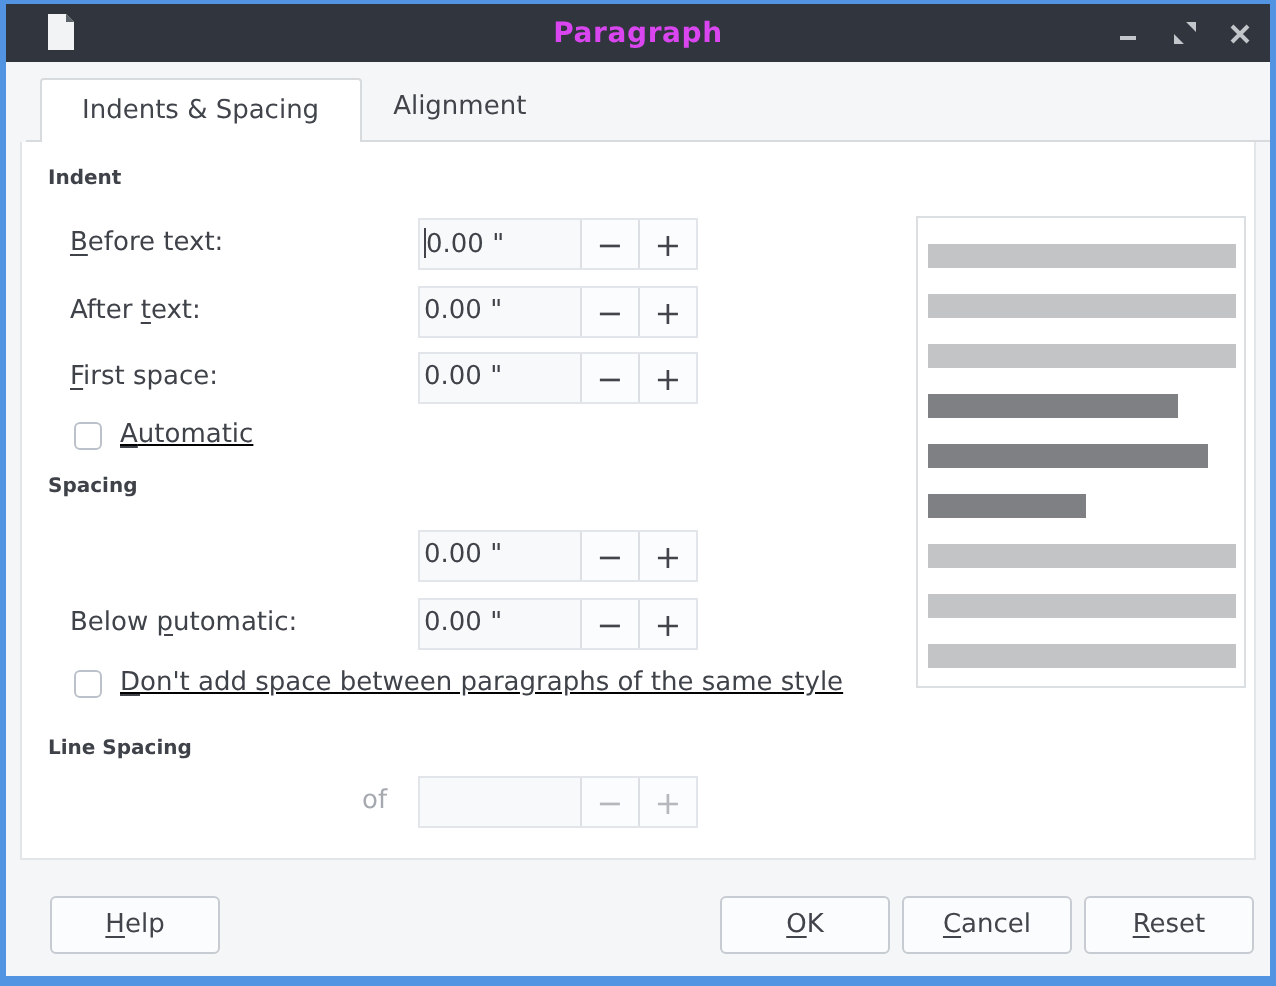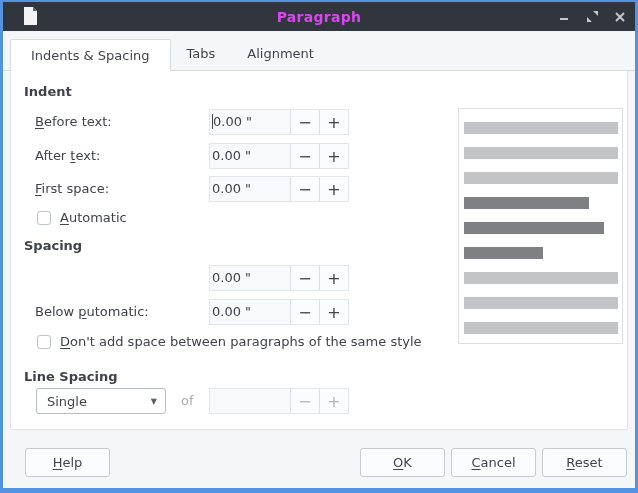--- a/index.html
+++ b/index.html
@@ -29,21 +29,21 @@
     letter-spacing: 0.3px;
   }
   .win-controls {
     position: absolute; right: 8px; top: 0; height: 29px;
     display: flex; align-items: center; gap: 14px;
   }
   .win-btn { width: 14px; height: 14px; display: flex; align-items: center; justify-content: center; cursor: default; }
 
   
   .tabstrip {
-    position: absolute; top: 29px; left: 0; right: 0; height: 40px;
+    position: absolute; top: 29px; left: 10px; right: 0; height: 40px;
     background: #f5f6f7;
     border-bottom: 1px solid #d8dbde;
     display: flex; align-items: flex-end;
     padding-left: 7px;
   }
   .tab {
     font-size: 13px; color: #41454b;
     padding: 0 16px;
     height: 32px; line-height: 32px;
   }
@@ -54,21 +54,21 @@
     margin-bottom: -1px; z-index: 2;
     padding: 0 20px;
   }
 
   
   .content {
     position: absolute; top: 69px; left: 7px; right: 7px; height: 359px;
     background: #fff;
     border: 1px solid #e3e6e9; border-top: none;
   }
-  .heading { position: absolute; left: 13px; font-size: 13px; font-weight: bold; color: #3f4349; }
+  .heading { position: absolute; left: 13px; font-size: 10px; font-weight: bold; color: #3f4349; }
   .flabel { position: absolute; left: 24px; font-size: 13px; color: #3f4349; white-space: nowrap; }
   .flabel u, .cb-label u, .btn u { text-decoration: underline; text-underline-offset: 2px; }
 
   .spin {
     position: absolute; left: 198px; width: 140px; height: 26px;
     display: flex;
     border: 1px solid #e2e5e9; background: #f8f9fb;
   }
   .spin .entry {
     flex: 1; font-size: 13px; color: #3f4349;
@@ -76,21 +76,21 @@
   }
   .spin .caret { display: inline-block; width: 0; border-left: 1px solid #41454b; height: 15px; vertical-align: -3px; }
   .spin .sbtn {
     width: 29px; border-left: 1px solid #dcdfe3; background: #fbfcfd;
     display: flex; align-items: center; justify-content: center;
     font-size: 16px; color: #41454b; cursor: default;
   }
   .spin.disabled .entry { color: #b4b8bd; }
   .spin.disabled .sbtn { color: #b4b8bd; }
 
-  .cb-row { position: absolute; left: 26px; display: flex; align-items: center; gap: 9px; }
+  .cb-row { position: absolute; left: 26px; display: flex; align-items: center; gap: 9px; text-decoration: underline; }
   .checkbox {
     width: 14px; height: 14px;
     border: 1px solid #bcc2c9; border-radius: 3px; background: #fff;
   }
   .cb-label { font-size: 13px; color: #3f4349; white-space: nowrap; }
 
   .dropdown {
     position: absolute; left: 25px; width: 130px; height: 26px;
     border: 1px solid #b7bdc5; border-radius: 3px; background: #fff;
     display: flex; align-items: center;
@@ -152,21 +152,20 @@
         <span class="win-btn">
           <svg width="10" height="10" viewBox="0 0 10 10">
               <path stroke="#c3c7cc" stroke-width="2" d="M1 1l8 8M9 1l-8 8"></path>
             </svg>
         </span>
       </div>
     </div>
 
     <div class="tabstrip">
       <div class="tab active">Indents &amp; Spacing</div>
-      <div class="tab">Tabs</div>
       <div class="tab">Alignment</div>
     </div>
 
     <div class="content">
 
       <div class="heading" style="top:13px">Indent</div>
 
       <div class="flabel" style="top:43px"><span></span><u>B</u><span>efore text:</span></div>
       <div class="spin" style="top:38px">
         <div class="entry"><span class="caret"></span><span>0.00 "</span></div>
@@ -208,24 +207,20 @@
         <div class="sbtn">+</div>
       </div>
 
       <div class="cb-row" style="top:263px">
         <span class="checkbox"></span>
         <span class="cb-label"><span></span><u>D</u><span>on't add space between paragraphs of the same style</span></span>
       </div>
 
       <div class="heading" style="top:298px">Line Spacing</div>
 
-      <div class="dropdown" style="top:317px">
-        <span class="dd-text">Single</span>
-        <span class="dd-arrow">▼</span>
-      </div>
       <div class="of-label" style="top:322px">of</div>
       <div class="spin disabled" style="top:317px">
         <div class="entry"><span></span></div>
         <div class="sbtn">−</div>
         <div class="sbtn">+</div>
       </div>
 
       <div class="preview">
 
       <div class="pbar" style="width: 100%; background: rgb(195, 196, 198);"></div>

